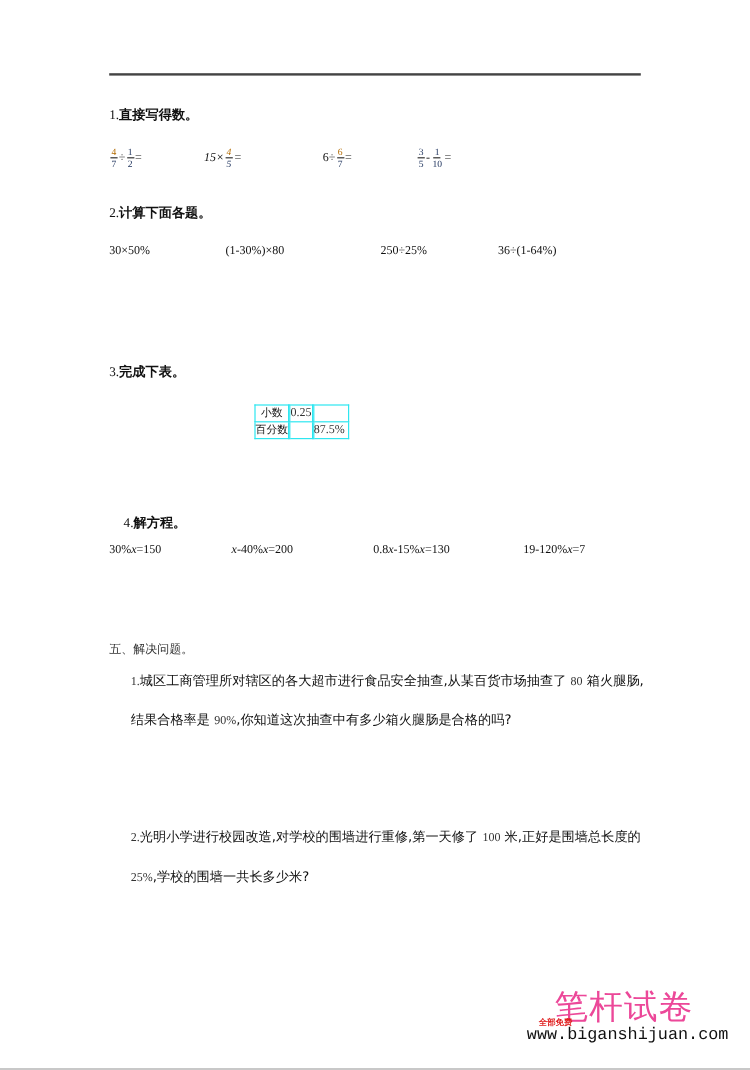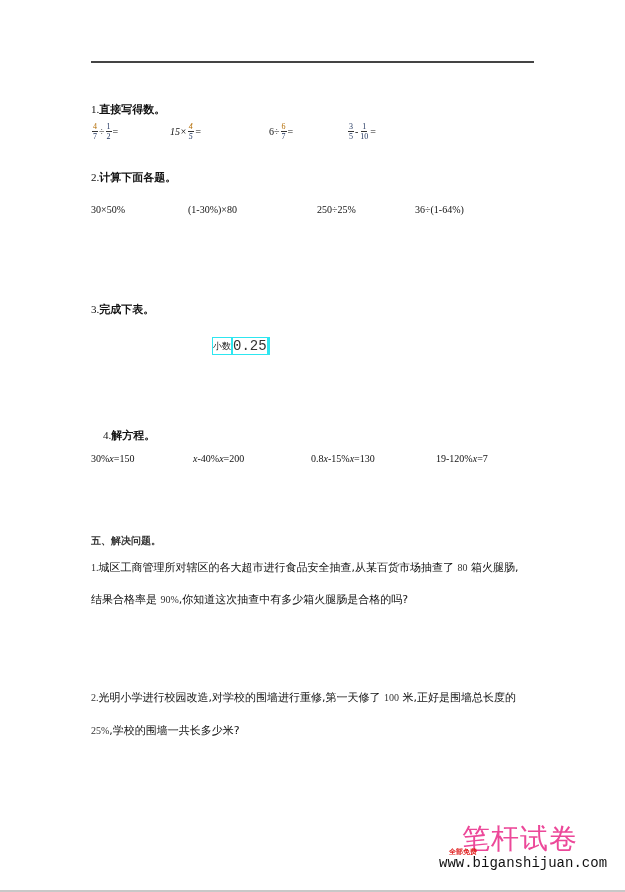--- a/index.html
+++ b/index.html
@@ -17,35 +17,35 @@
   .frac { display: inline-flex; flex-direction: column; align-items: center; vertical-align: middle; line-height: 9px; font-size: 8px; margin: 0 1px; }
   .frac .n { border-bottom: 1px solid #333; padding: 0 1px; }
   .frac .d { padding: 0 1px; }
   .frac .n, .frac .d { color: #1a2f5a; }
   .frac .n.orange { color: #b36b00; }
   .op { font-size: 10px; vertical-align: middle; }
   table.conv { position: absolute; left: 212px; top: 337px; border-collapse: collapse; font-family: "DejaVu Sans", "Liberation Sans", sans-serif; font-size: 9px; }
   table.conv td { border: 1px solid #2ee6f0; text-align: center; padding: 0; }
   .big-frac { display: inline-flex; flex-direction: column; align-items: center; font-size: 13px; line-height: 14px; color: #1a2f5a; font-family: "DejaVu Sans", sans-serif; }
   .big-frac .n { border-bottom: 1px solid #555; padding: 0 2px; }
-  .cellval { font-family: Liberation Mono, monospace; font-size: 14px; color: #333; }
-  .q-text { font-family: "DejaVu Sans", "Liberation Sans", sans-serif; font-size: 11px; color: #111; }
+  .cellval { font-family: Liberation Serif, serif; font-size: 10px; color: #333; }
+  .q-text { font-family: "DejaVu Sans", "Liberation Sans", sans-serif; font-size: 11px; color: #111; margin-left: 18px; }
   .q-text .n { font-family: "Liberation Serif", serif; font-size: 10px; color: #333; }
   .section5 { font-family: "DejaVu Serif", "Liberation Serif", serif; font-size: 10px; color: #333; }
   .wm-title { font-family: "DejaVu Sans", sans-serif; font-size: 28px; color: #ec4899; letter-spacing: 1px; }
   .wm-free { font-family: "DejaVu Sans", sans-serif; font-size: 7px; color: #e02020; font-weight: bold; }
   .wm-url { font-family: "Liberation Mono", "DejaVu Sans Mono", monospace; font-size: 14px; color: #111; }
   i.var { font-style: italic; }
 </style>
 </head>
 <body>
 
 <div class="top-rule"></div>
 
-<div class="abs heading" style="left:91px; top:102px;">
+<div class="abs heading" style="left:91px; top:88px;">
   <span class="num">1.</span><span>直接写得数。</span>
 </div>
 
 <div class="abs expr" style="left:91px; top:122px;">
   <span class="frac">
       <span class="n orange">4</span>
       <span class="d">7</span>
     </span><span class="op">÷</span><span class="frac">
       <span class="n">1</span>
       <span class="d">2</span>
@@ -90,40 +90,47 @@
 
 <table class="conv">
   <tbody>
   <tr style="height:14px;margin-left:44px;">
     <td>小数</td>
     <td class="cellval"></td>
     <td class="cellval">0.25</td>
     <td class="cellval"></td>
     <td class="cellval"></td>
   </tr>
+  <tr style="height:14px;">
+    <td>百分数</td>
+    <td class="cellval"></td>
+    <td class="cellval"></td>
+    <td class="cellval"></td>
+    <td class="cellval" style="text-align:right; padding-right:3px;">87.5%</td>
+  </tr>
 </tbody>
   </table>
 
 <div class="abs heading" style="left:103px; top:428px;">
   <span class="num">4.</span><span>解方程。</span>
 </div>
 <div class="abs expr" style="left:91px; top:453px;">
   <span>30%</span><i class="var">x</i><span>=150</span>
 </div>
 <div class="abs expr" style="left:193px; top:453px;">
   <i class="var">x</i><span>-40%</span><i class="var">x</i><span>=200</span>
 </div>
 <div class="abs expr" style="left:311px; top:453px;">
   <span>0.8</span><i class="var">x</i><span>-15%</span><i class="var">x</i><span>=130</span>
 </div>
 <div class="abs expr" style="left:436px; top:453px;">
   <span>19-120%</span><i class="var">x</i><span>=7</span>
 </div>
 
-<div class="abs section5" style="left:91px; top:534px;font-weight:bold;">五、解决问题。</div>
+<div class="abs section5" style="left:91px; top:534px;">五、解决问题。</div>
 
 <div class="abs q-text" style="left:91px; top:560px;">
   <span class="n">1.</span><span>城区工商管理所对辖区的各大超市进行食品安全抽查,从某百货市场抽查了</span> <span class="n">80</span> <span>箱火腿肠,</span>
 </div>
 <div class="abs q-text" style="left:91px; top:592px;">
   <span>结果合格率是</span> <span class="n">90%</span><span>,你知道这次抽查中有多少箱火腿肠是合格的吗?</span>
 </div>
 
 <div class="abs q-text" style="left:91px; top:690px;">
   <span class="n">2.</span><span>光明小学进行校园改造,对学校的围墙进行重修,第一天修了</span> <span class="n">100</span> <span>米,正好是围墙总长度的</span>

